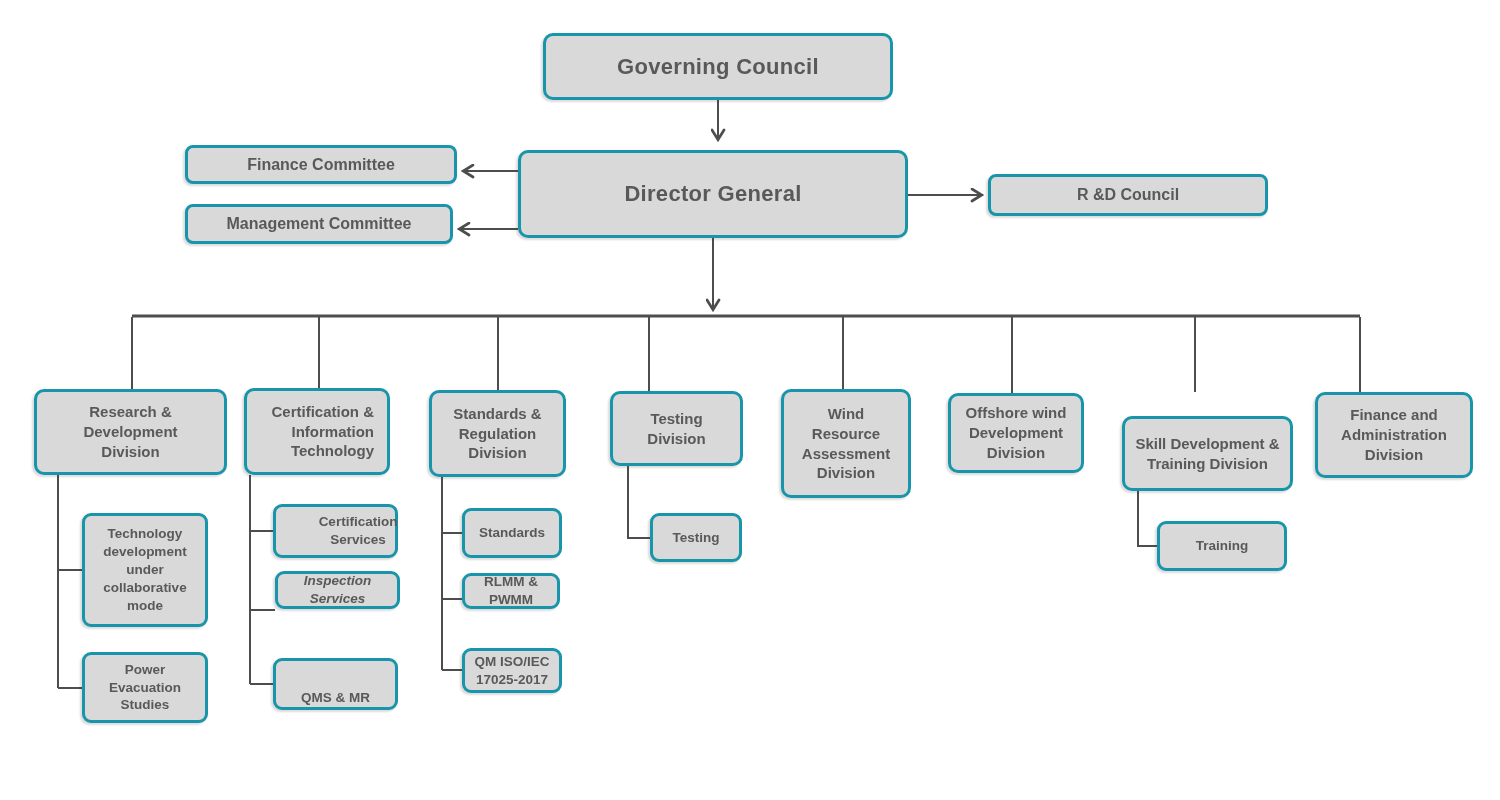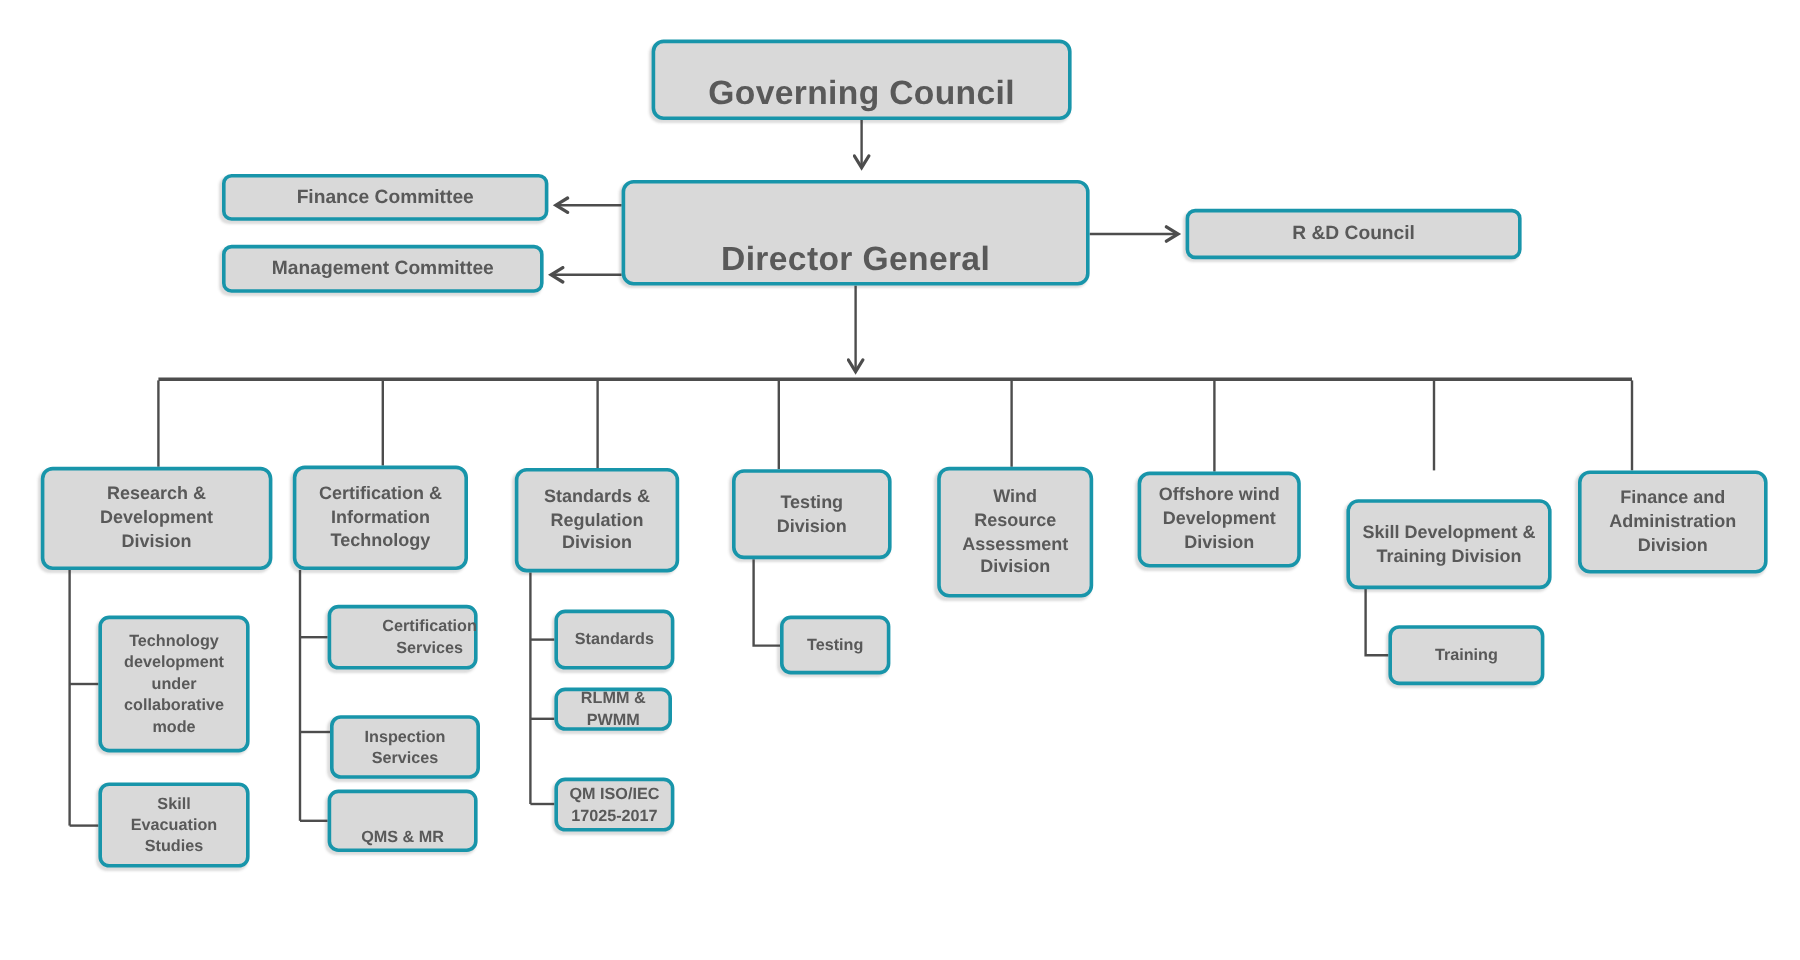--- a/index.html
+++ b/index.html
@@ -22,21 +22,21 @@
     color: #595959;
     font-weight: 700;
     display: flex;
     align-items: center;
     justify-content: center;
     text-align: center;
     box-shadow: -2px 2px 2px rgba(60,60,60,0.18);
   }
   .node .lbl { display: inline-block; line-height: 1.32; }
 
-  .lvl1 { font-size: 28px; letter-spacing: 0.3px; align-items: flex-end; }
+  .lvl1 { font-size: 22px; letter-spacing: 0.3px; }
   .lvl2s { font-size: 16px; border-radius: 8px; }
   .lvl3 { font-size: 15px; }
   .lvl4 { font-size: 13.5px; border-radius: 9px; line-height: 1.28; }
 
   
   #n-gc  { left: 543px; top: 33px;  width: 350px; height: 67px; }
   #n-dg  { left: 518px; top: 150px; width: 390px; height: 88px; }
   #n-fc  { left: 185px; top: 145px; width: 272px; height: 39px; }
   #n-mc  { left: 185px; top: 204px; width: 268px; height: 40px; }
   #n-rdc { left: 988px; top: 174px; width: 280px; height: 42px; }
@@ -48,31 +48,31 @@
   #n-td  { left: 610px;  top: 391px; width: 133px; height: 75px; }
   #n-wra { left: 781px;  top: 389px; width: 130px; height: 109px; }
   #n-owd { left: 948px;  top: 393px; width: 136px; height: 80px; }
   #n-sdt { left: 1122px; top: 416px; width: 171px; height: 75px; text-align: center; }
   #n-fad { left: 1315px; top: 392px; width: 158px; height: 86px; }
 
   
   #n-tdc  { left: 82px;   top: 513px; width: 126px; height: 114px; }
   #n-pes  { left: 82px;   top: 652px; width: 126px; height: 71px; }
   #n-cs   { left: 273px;  top: 504px; width: 125px; height: 54px; padding-left: 45px; }
-  #n-is   { left: 275px;  top: 596px; width: 125px; height: 53px; }
+  #n-is   { left: 275px;  top: 571px; width: 125px; height: 38px; font-style: italic; }
   #n-qms  { left: 273px;  top: 658px; width: 125px; height: 52px; align-items: flex-end; }
   #n-std  { left: 462px;  top: 508px; width: 100px; height: 50px; }
   #n-rlmm { left: 462px;  top: 573px; width: 98px;  height: 36px; }
   #n-qmiso{ left: 462px;  top: 648px; width: 100px; height: 45px; }
   #n-tst  { left: 650px;  top: 513px; width: 92px;  height: 49px; }
   #n-trn  { left: 1157px; top: 521px; width: 130px; height: 50px; }
 
   
   .w-rd   { max-width: 106px; }
-  .w-cit  { max-width: 114px; }
+  .w-cit  { max-width: 114px; text-align: right; }
   .w-srd  { max-width: 94px; }
   .w-td   { max-width: 76px; }
   .w-wra  { max-width: 94px; }
   .w-owd  { max-width: 106px; }
   .w-sdt  { max-width: 150px; }
   .w-fad  { max-width: 112px; }
   .w-tdc  { max-width: 90px; }
   .w-pes  { max-width: 78px; }
   .w-cs   { max-width: 84px; }
   .w-is   { max-width: 74px; }
@@ -170,21 +170,21 @@
     <span class="lbl w-sdt">Skill Development &amp; Training Division</span>
   </div>
   <div class="node lvl3" id="n-fad">
     <span class="lbl w-fad">Finance and Administration Division</span>
   </div>
 
   <div class="node lvl4" id="n-tdc">
     <span class="lbl w-tdc">Technology development under collaborative mode</span>
   </div>
   <div class="node lvl4" id="n-pes">
-    <span class="lbl w-pes">Skill Evacuation Studies</span>
+    <span class="lbl w-pes">Power Evacuation Studies</span>
   </div>
   <div class="node lvl4" id="n-cs">
     <span class="lbl w-cs">Certification Services</span>
   </div>
   <div class="node lvl4" id="n-is">
     <span class="lbl w-is">Inspection Services</span>
   </div>
   <div class="node lvl4" id="n-qms">
     <span class="lbl nowrap">QMS &amp; MR</span>
   </div>

